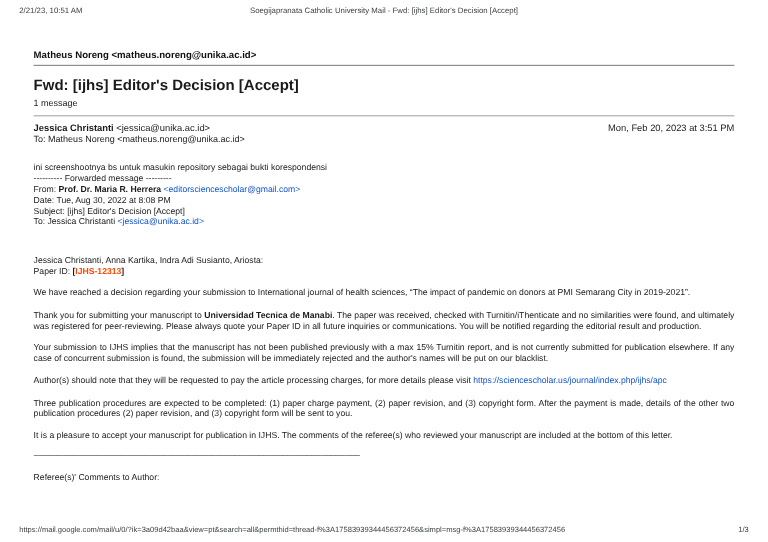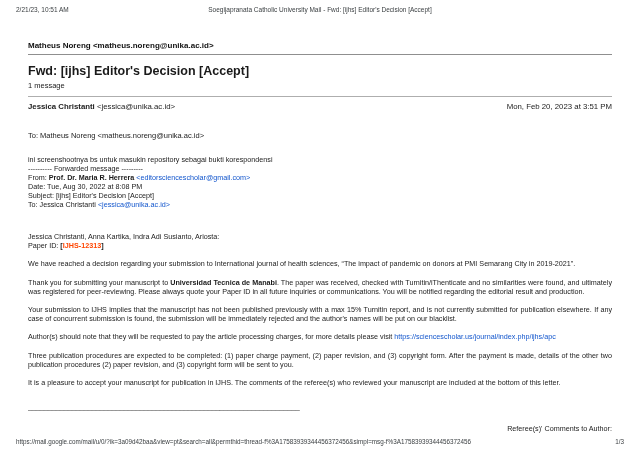--- a/index.html
+++ b/index.html
@@ -37,33 +37,33 @@
   }
   .account { margin-top:11px; font-size:8px; font-weight:bold; color:#111; }
 
   .rule-dark  { border-top:1px solid #8f8f8f; margin-top:4px; }
   .rule-light { border-top:1px solid #aeaeae; margin-top:6px; margin-bottom:5px; }
 
   .subject { margin-top:9px; font-size:12.5px; font-weight:bold; color:#1a1a1a; }
   .msg-count { margin-top:3px; font-size:7.5px; color:#222; }
 
   .sender-row { display:flex; justify-content:space-between; font-size:7.8px; }
-  .to-line { font-size:7.5px; margin-top:20px; }
+  .to-line { font-size:7.5px; margin-top:0; }
 
   .note { margin-top:15px; font-size:7.2px; }
 
   .fwd { font-size:7.2px; line-height:9px; }
 
   .letter { margin-top:23px; font-size:7.2px; line-height:9.2px; }
   .letter p { margin-top:9px; text-align:justify; }
   .sep {
-    margin-top:15px; font-size:7.2px; color:#2a2a2a;
+    margin-top:4px; font-size:7.2px; color:#2a2a2a;
     white-space:nowrap; overflow:hidden; max-width:300px;
   }
-  .referee { margin-top:13px; font-size:7.2px;text-align:right; }
+  .referee { margin-top:13px; font-size:7.2px; }
 
   
   .print-footer {
     position:absolute; bottom:7px; left:16px; right:16px;
     display:flex; justify-content:space-between;
     font-size:6.3px; color:#3c4043;
   }
 </style>
 </head>
 <body>

